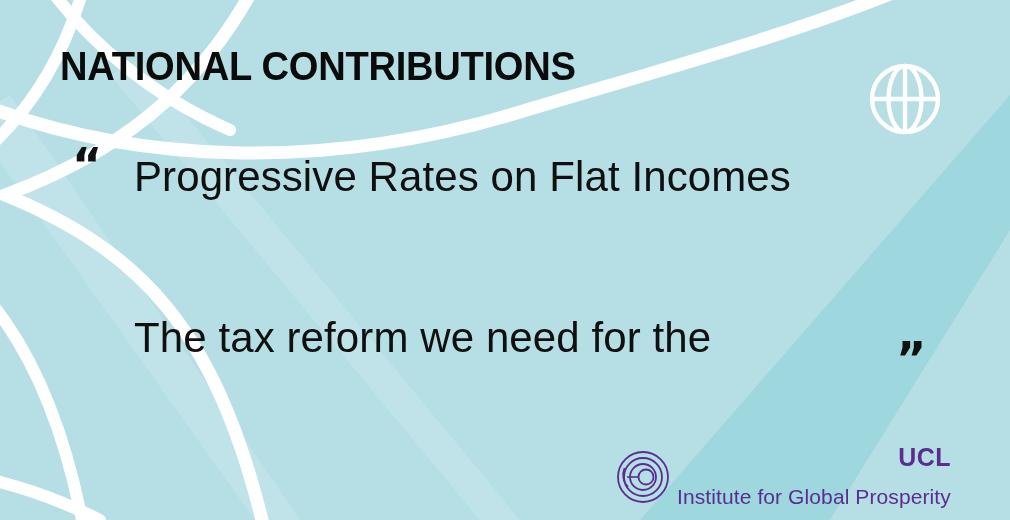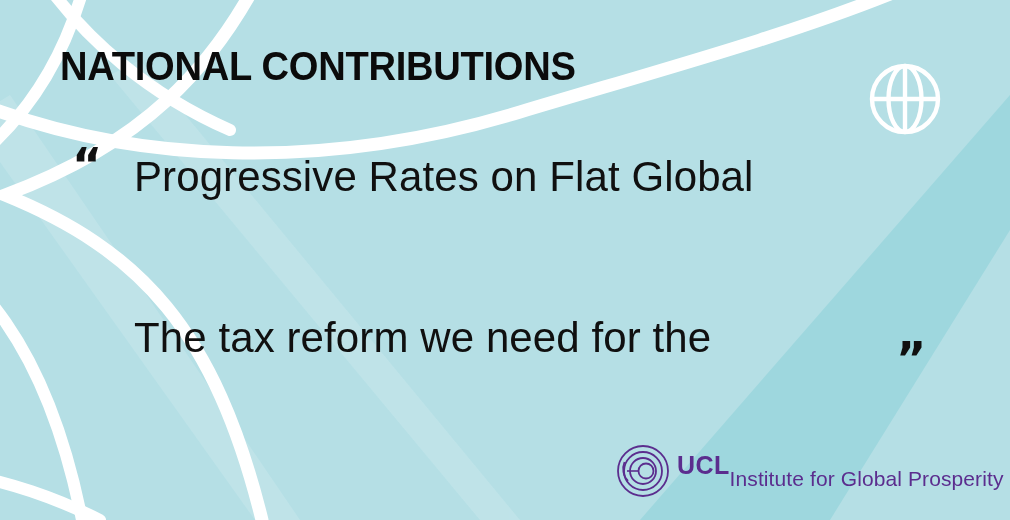--- a/index.html
+++ b/index.html
@@ -106,21 +106,21 @@
   
   #ucl-logo {
     position:absolute;
     left:616px;
     top:444px;
     display:flex;
     align-items:center;
     gap:7px;
   }
   #ucl-mark { width:54px; height:54px; flex:0 0 auto; }
-  #ucl-wordmark { display:flex; line-height:1; }
+  #ucl-wordmark { display:flex; flex-direction:column; line-height:1; }
   #ucl-name {
     font-size:25px;
     font-weight:bold;
     color:#5b2d8e;
     letter-spacing:0.4px;
     line-height:26px;
   }
   #ucl-tagline {
     font-size:21px;
     font-weight:400;
@@ -167,21 +167,21 @@
 
         <path d="M -60,470 C 10,480 60,500 100,520" stroke-width="12"></path>
       </g>
     </g>
   </svg>
 
   <div id="title">NATIONAL CONTRIBUTIONS</div>
 
   <div id="quote-open">“</div>
 
-  <div id="subtitle">Progressive Rates on Flat Global</div>
+  <div id="subtitle">Progressive Rates on Flat Incomes</div>
 
   <div id="body-copy">
     <span class="line">The tax reform we need for the</span>
   </div>
 
   <div id="quote-close">”</div>
 
   <svg id="globe-icon" viewBox="0 0 74 74" fill="none" stroke="#ffffff" stroke-width="4.4">
     <circle cx="37" cy="37" r="33"></circle>
     <line x1="37" y1="4" x2="37" y2="70"></line>

